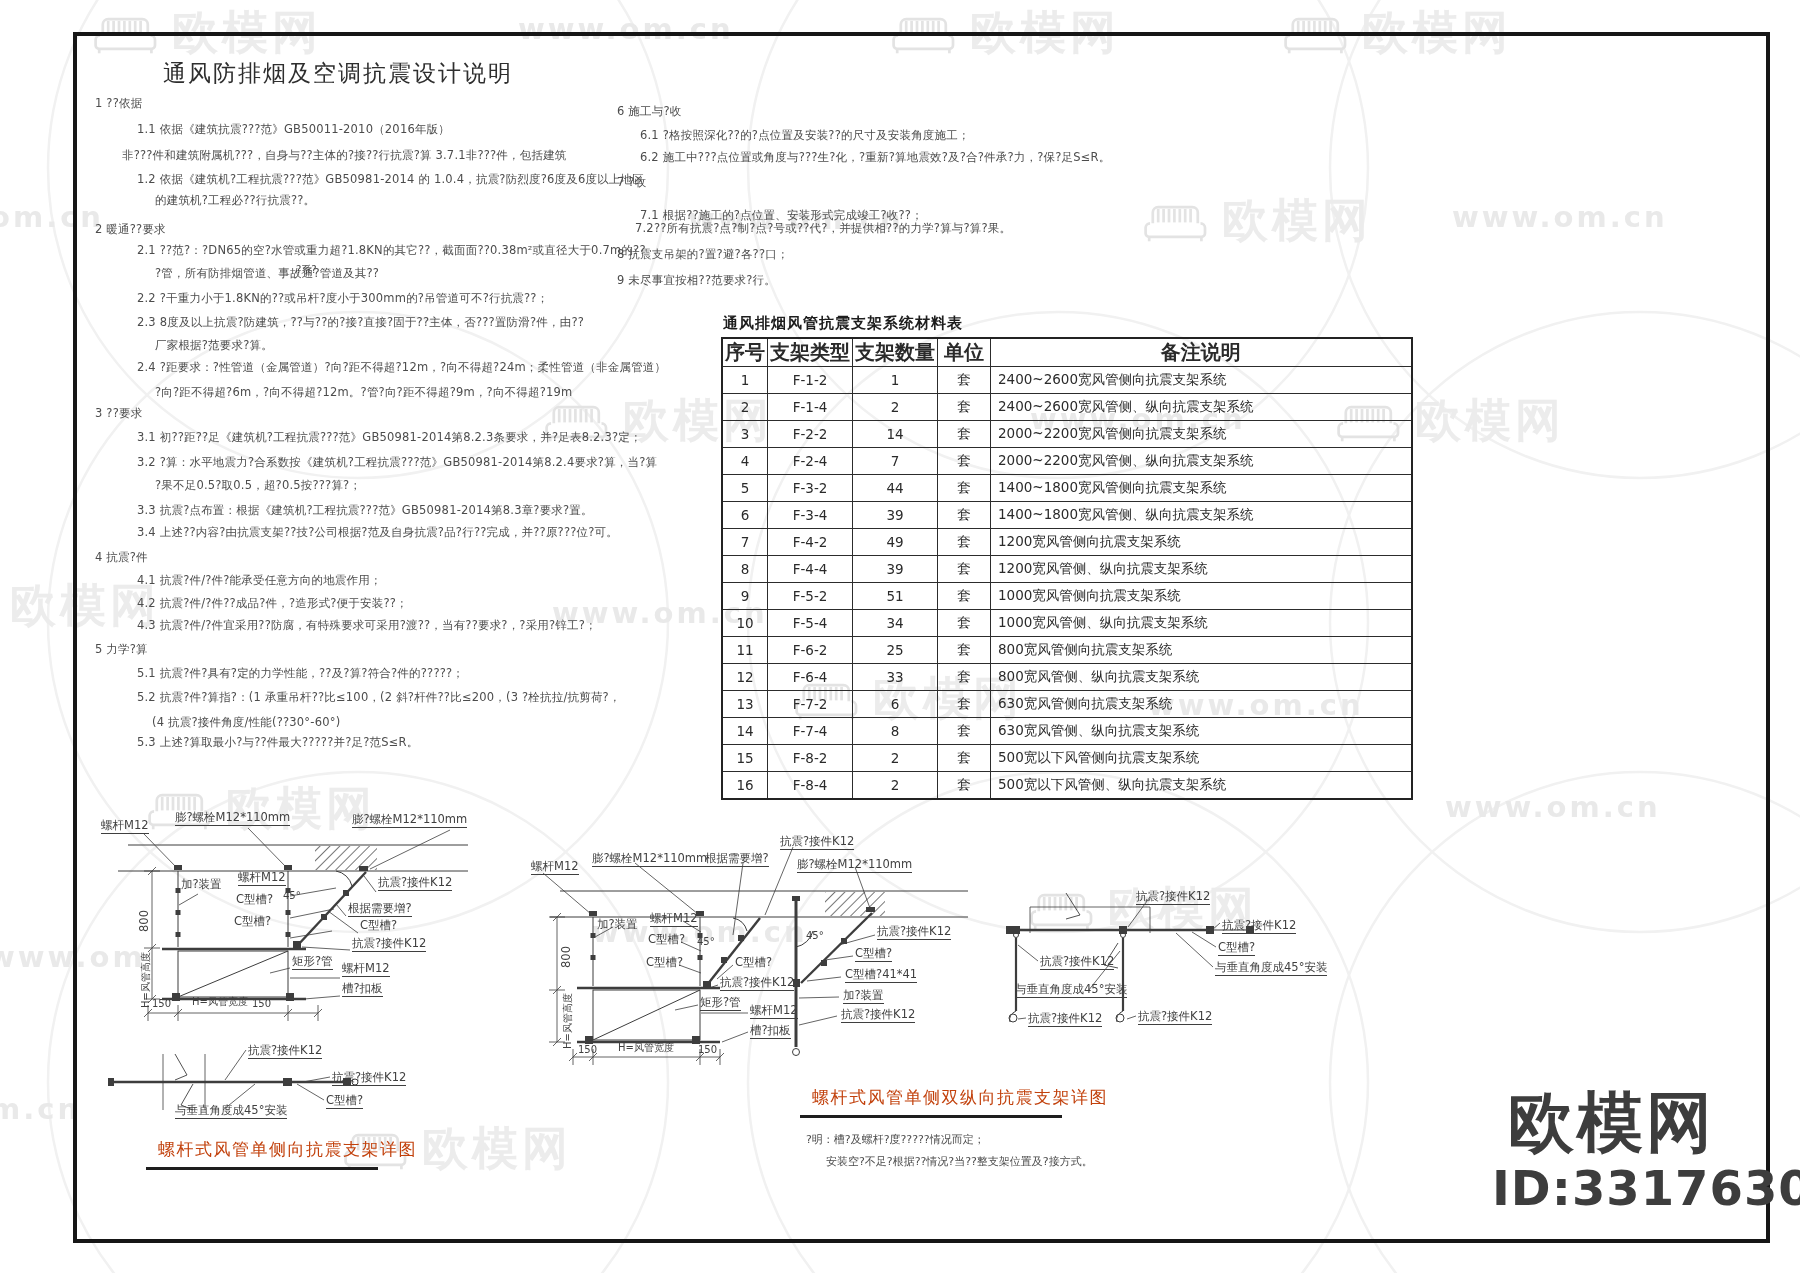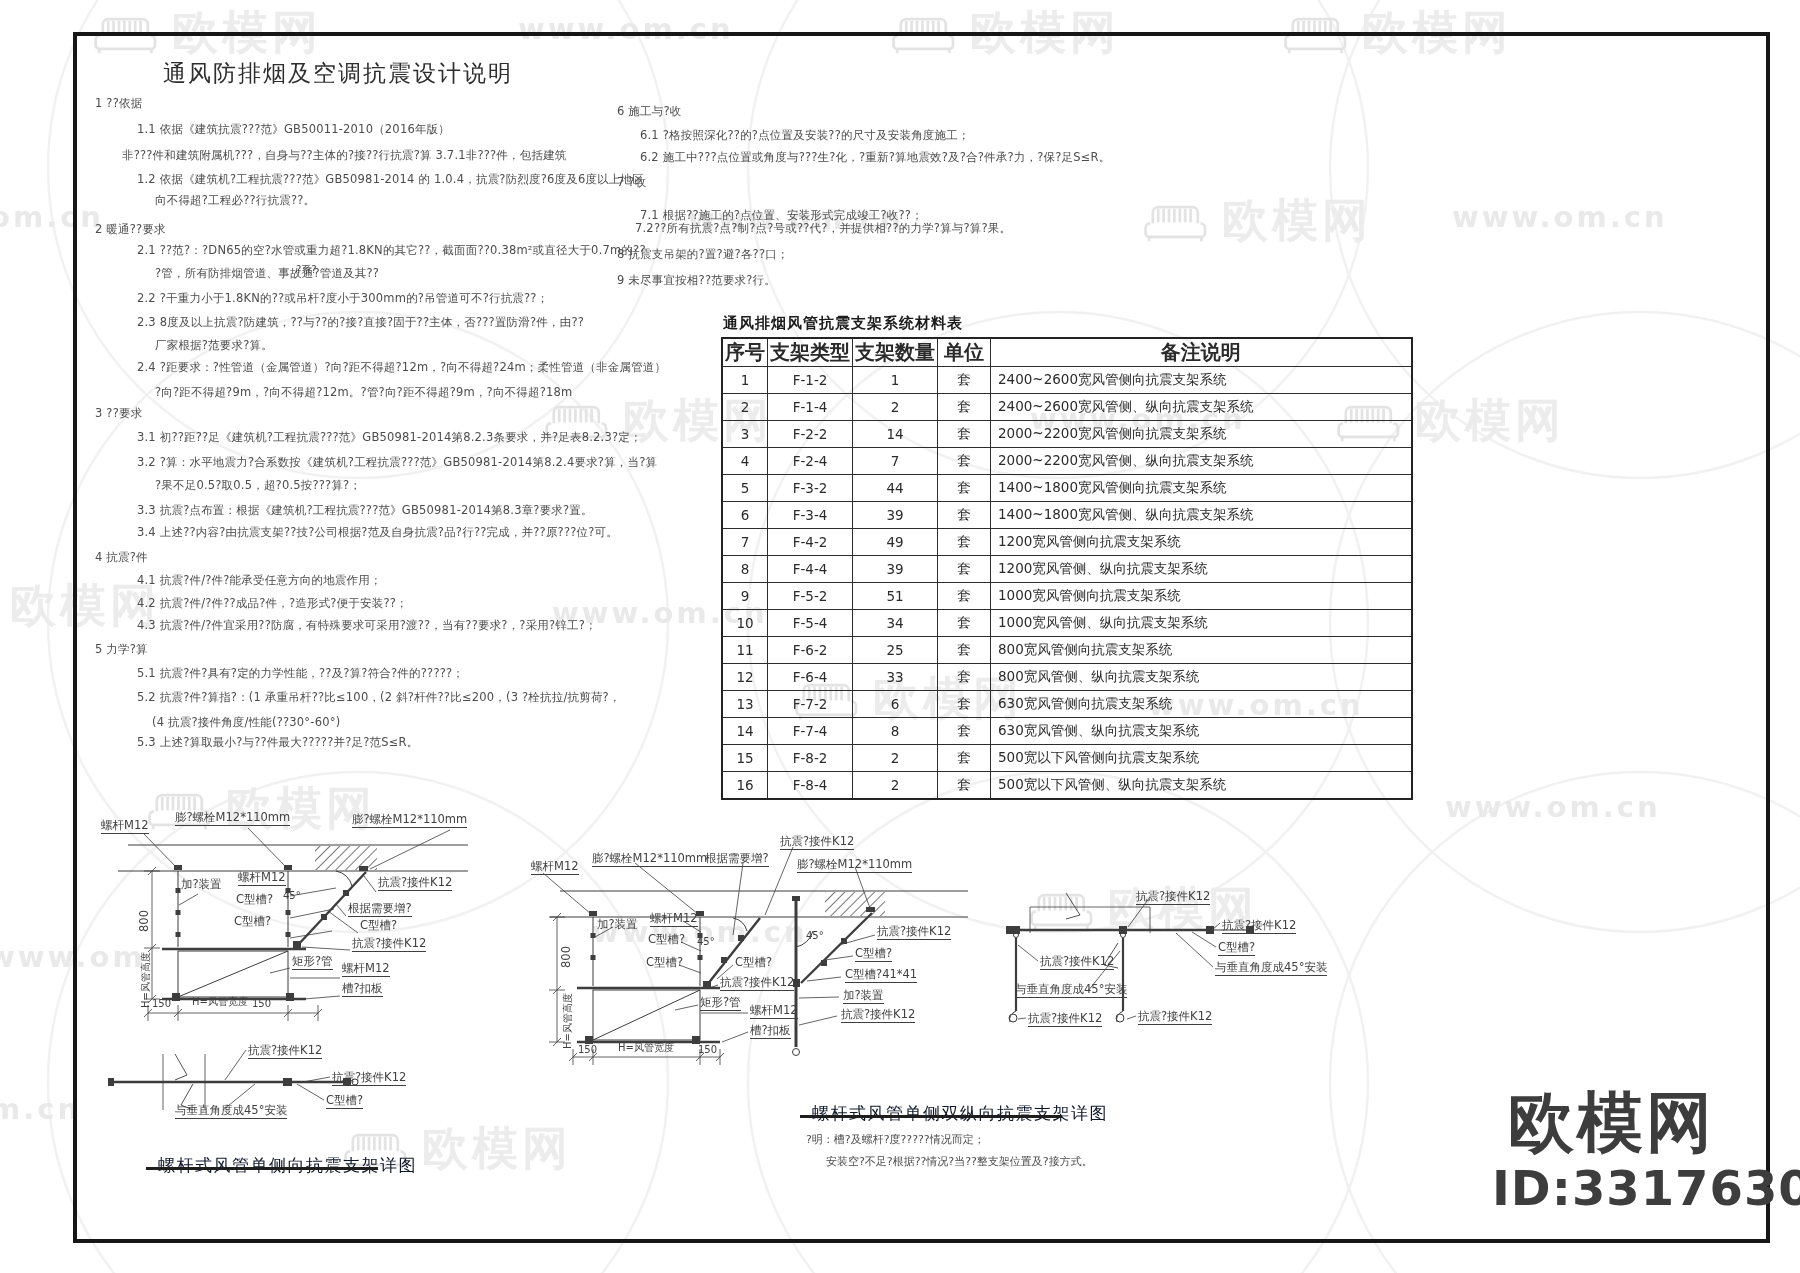--- a/index.html
+++ b/index.html
@@ -32,21 +32,21 @@
   .mat th{font-weight:700;font-size:20px;}
   .mat td.rem{text-align:left;padding-left:7px;}
   
   .dsvg{position:absolute;}
   
   .dlabel{position:absolute;font-size:11.5px;color:#3f3f3f;white-space:nowrap;line-height:1.1;}
   .dlabel.u{border-bottom:1px solid #3f3f3f;padding-bottom:1px;}
   .dlabel.s{font-size:10px;}
   .dlabel.r{transform:rotate(-90deg);transform-origin:0 0;}
   
-  .cap{position:absolute;font-size:17px;color:#0f172a;letter-spacing:1.5px;font-weight:500;white-space:nowrap;margin-top:16px;}
+  .cap{position:absolute;font-size:17px;color:#c2410c;letter-spacing:1.5px;font-weight:500;white-space:nowrap;}
   .capbar{position:absolute;height:3px;background:#1e1e1e;}
   .dnote{position:absolute;font-size:11px;color:#4c4c4c;white-space:nowrap;}
   
   .logo{position:absolute;left:1508px;top:1078px;font-size:66px;font-weight:700;
     color:#3d3d3d;letter-spacing:3px;white-space:nowrap;}
   .logo-id{position:absolute;left:1492px;top:1160px;font-size:48px;font-weight:600;
     color:#3d3d3d;letter-spacing:1px;white-space:nowrap;}
 </style>
 </head>
 <body>
@@ -301,29 +301,29 @@
 
 <div class="frame"></div>
 
 <div class="title">通风防排烟及空调抗震设计说明</div>
 
 <div id="notes" class="layer">
     <div class="note" style="left: 95px; top: 96px;">1      ??依据</div>
     <div class="note" style="left: 137px; top: 122px;">1.1  依据《建筑抗震???范》GB50011-2010（2016年版）</div>
     <div class="note" style="left: 122px; top: 148px;">非???件和建筑附属机???，自身与??主体的?接??行抗震?算  3.7.1非???件，包括建筑</div>
     <div class="note" style="left: 137px; top: 172px;">1.2  依据《建筑机?工程抗震???范》GB50981-2014 的 1.0.4，抗震?防烈度?6度及6度以上地区</div>
-    <div class="note" style="left: 155px; top: 193px;">向不得超?工程必??行抗震??。</div>
+    <div class="note" style="left: 155px; top: 193px;">的建筑机?工程必??行抗震??。</div>
     <div class="note" style="left: 95px; top: 222px;">2      暖通??要求</div>
     <div class="note" style="left: 137px; top: 243px;">2.1  ??范?：?DN65的空?水管或重力超?1.8KN的其它??，截面面??0.38m²或直径大于0.7m的??</div>
     <div class="note" style="left: 155px; top: 266px;">?管，所有防排烟管道、事故通?管道及其??</div>
     <div class="note" style="left: 137px; top: 291px;">2.2  ?干重力小于1.8KN的??或吊杆?度小于300mm的?吊管道可不?行抗震??；</div>
     <div class="note" style="left: 137px; top: 315px;">2.3  8度及以上抗震?防建筑，??与??的?接?直接?固于??主体，否???置防滑?件，由??</div>
     <div class="note" style="left: 155px; top: 338px;">厂家根据?范要求?算。</div>
     <div class="note" style="left: 137px; top: 360px;">2.4  ?距要求：?性管道（金属管道）?向?距不得超?12m，?向不得超?24m；柔性管道（非金属管道）</div>
-    <div class="note" style="left: 155px; top: 385px;">?向?距不得超?9m，?向不得超?12m。?管?向?距不得超?9m，?向不得超?18m</div>
+    <div class="note" style="left: 155px; top: 385px;">?向?距不得超?6m，?向不得超?12m。?管?向?距不得超?9m，?向不得超?19m</div>
     <div class="note" style="left: 95px; top: 406px;">3      ??要求</div>
     <div class="note" style="left: 137px; top: 430px;">3.1  初??距??足《建筑机?工程抗震???范》GB50981-2014第8.2.3条要求，并?足表8.2.3?定；</div>
     <div class="note" style="left: 137px; top: 455px;">3.2  ?算：水平地震力?合系数按《建筑机?工程抗震???范》GB50981-2014第8.2.4要求?算，当?算</div>
     <div class="note" style="left: 155px; top: 478px;">?果不足0.5?取0.5，超?0.5按???算?；</div>
     <div class="note" style="left: 137px; top: 503px; text-align: center;">3.3  抗震?点布置：根据《建筑机?工程抗震???范》GB50981-2014第8.3章?要求?置。</div>
     <div class="note" style="left: 137px; top: 525px;">3.4  上述??内容?由抗震支架??技?公司根据?范及自身抗震?品?行??完成，并??原???位?可。</div>
     <div class="note" style="left: 95px; top: 550px;">4      抗震?件</div>
     <div class="note" style="left: 137px; top: 573px;">4.1  抗震?件/?件?能承受任意方向的地震作用；</div>
     <div class="note" style="left: 137px; top: 596px;">4.2  抗震?件/?件??成品?件，?造形式?便于安装??；</div>
     <div class="note" style="left: 137px; top: 618px;">4.3  抗震?件/?件宜采用??防腐，有特殊要求可采用?渡??，当有??要求?，?采用?锌工?；</div>

